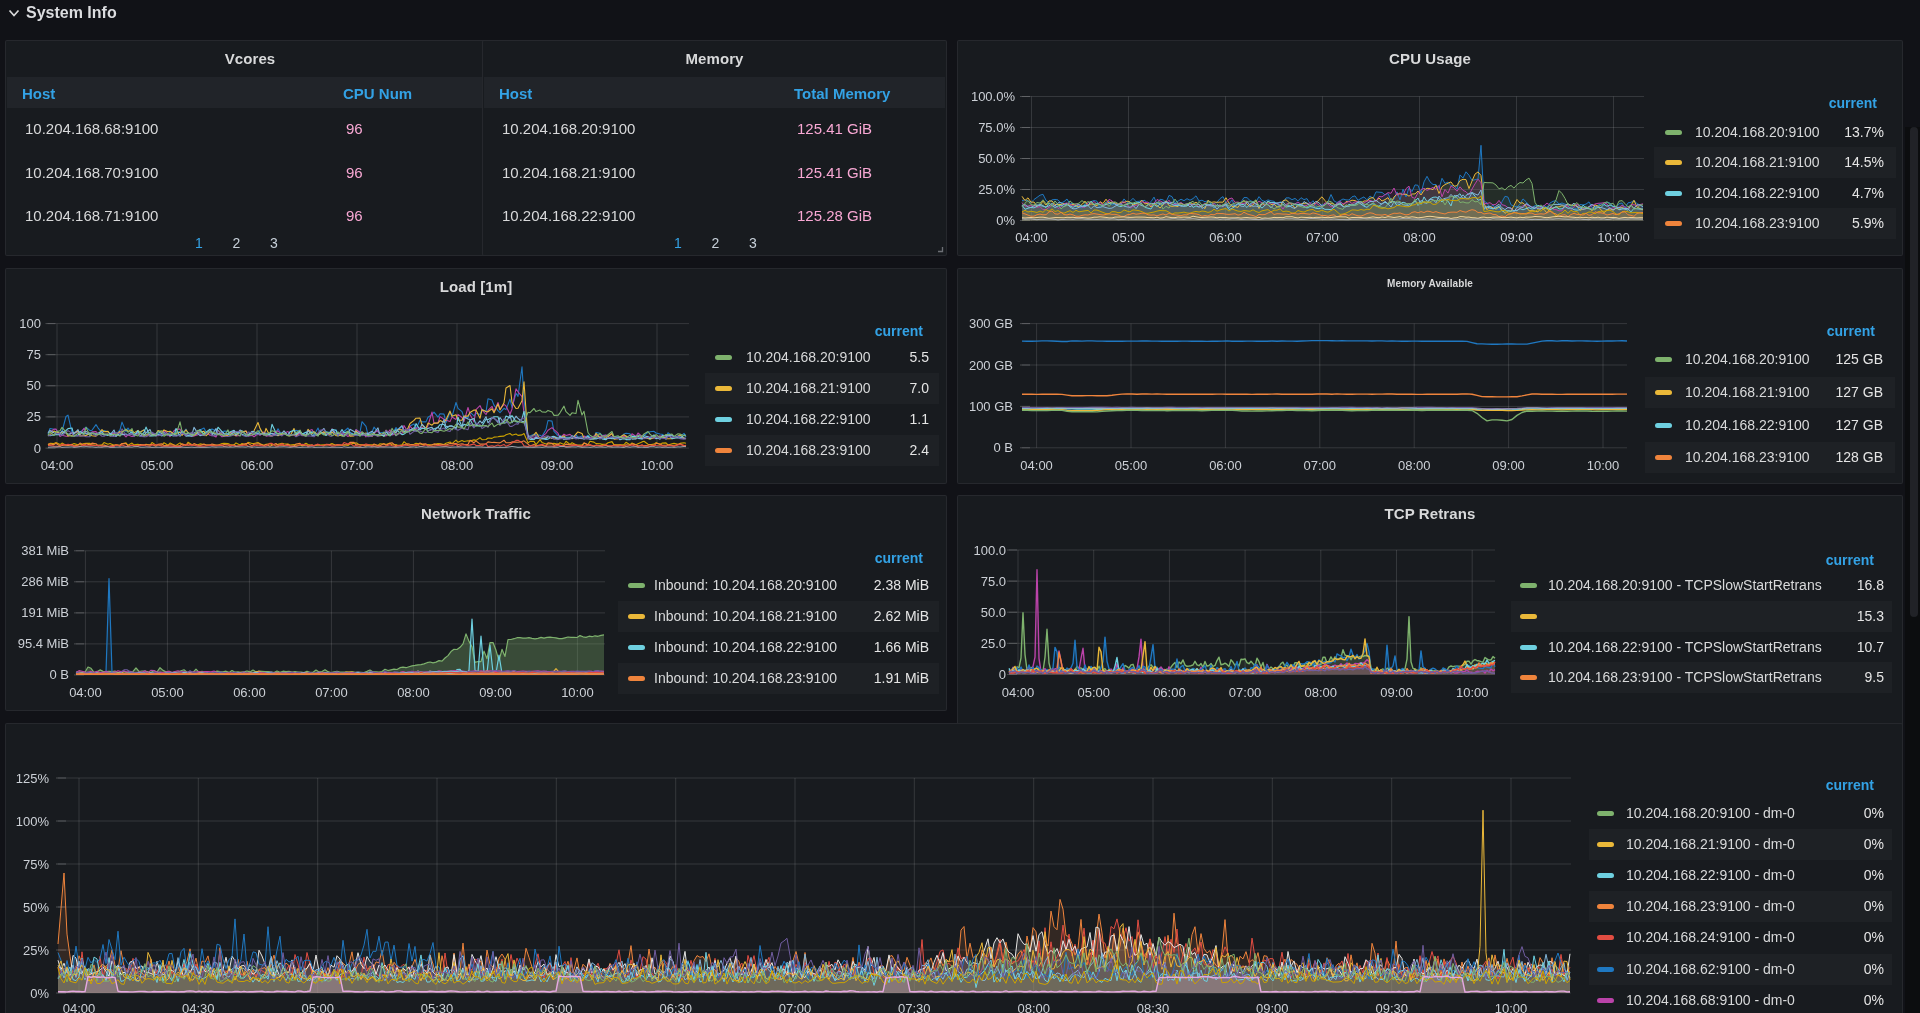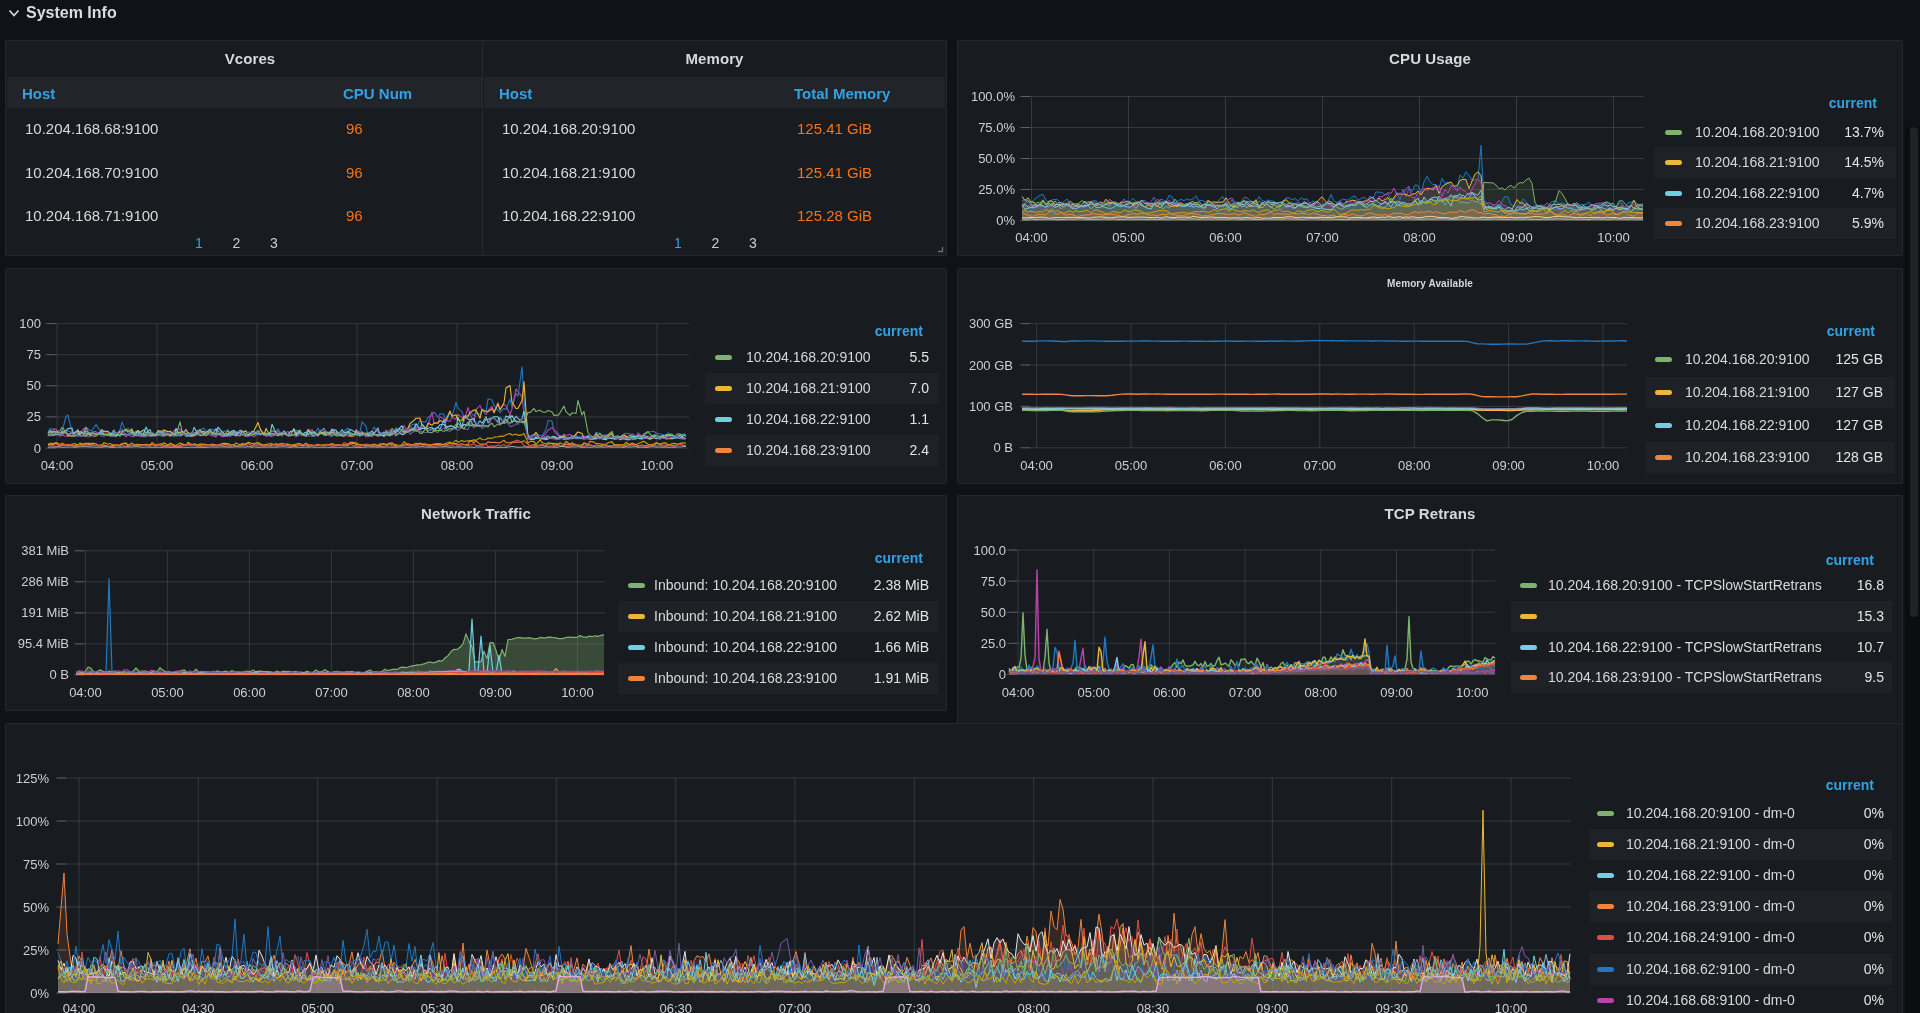--- a/index.html
+++ b/index.html
@@ -3,21 +3,21 @@
 *{margin:0;padding:0;box-sizing:border-box}
 body{background:#111217;font-family:"Liberation Sans",sans-serif;-webkit-font-smoothing:antialiased}
 #root{position:relative;width:1920px;height:1013px;background:#111217;overflow:hidden}
 .panel{position:absolute;background:#181b1f;border:1px solid rgba(204,204,220,.08);border-radius:2px}
 .ptitle{position:absolute;top:9px;left:0;width:100%;text-align:center;font-size:15px;font-weight:700;color:#d8d9da;letter-spacing:.1px}
 .ax{font:13px "Liberation Sans",sans-serif;fill:#ccd0d6}
 .secthead{position:absolute;left:26px;top:4px;font-size:16px;font-weight:700;color:#dcdde0}
 .thead{position:absolute;background:#212429}
 .thtxt{position:absolute;font-size:15px;font-weight:700;color:#33a2e5}
 .tcell{position:absolute;font-size:15px;color:#d8d9da}
-.tval{position:absolute;font-size:15px;color:#f97316}
+.tval{position:absolute;font-size:15px;color:#f9a8d4}
 .pnum,.pact{position:absolute;width:20px;text-align:center;font-size:14px;color:#c7d0d9}
 .pact{color:#33a2e5}
 .lcur{position:absolute;text-align:right;font-size:14px;font-weight:700;color:#33a2e5;height:20px;line-height:20px}
 .lrow{position:absolute;height:31px;line-height:31px}
 .lrow.alt{background:rgba(255,255,255,.028)}
 .lmark{position:absolute;top:13px;width:17px;height:5px;border-radius:2.5px}
 .llab{position:absolute;font-size:14px;color:#d8d9da}
 .lval{position:absolute;left:0;text-align:right;font-size:14px;color:#e5e5e5}
 .rsz{position:absolute;right:2px;bottom:2px;opacity:.75}
 </style></head><body>
@@ -136,20 +136,21 @@
         <span class="llab" style="left:41px">10.204.168.22:9100</span>
         <span class="lval" style="width:230px">4.7%</span>
       </div>
 <div class="lrow alt" style="left:696px;width:242px;top:167.0px">
         <span class="lmark" style="left:11px;background:#EF843C"></span>
         <span class="llab" style="left:41px">10.204.168.23:9100</span>
         <span class="lval" style="width:230px">5.9%</span>
       </div>
 </div>
 <div class="panel" style="left:5px;top:268px;width:942px;height:216px">
+<div class="ptitle" style="font-size:15px">Load [1m]</div>
 <svg style="position:absolute;left:0;top:0" width="942" height="216" viewBox="0 0 942 216">
 <line x1="41.5" y1="54.6" x2="683.0" y2="54.6" stroke="rgba(255,255,255,0.13)" stroke-width="1"></line>
 <line x1="39.5" y1="54.6" x2="49.5" y2="54.6" stroke="rgba(255,255,255,0.22)" stroke-width="1"></line>
 <text x="35.0" y="59.1" text-anchor="end" class="ax">100</text>
 <line x1="41.5" y1="85.7" x2="683.0" y2="85.7" stroke="rgba(255,255,255,0.13)" stroke-width="1"></line>
 <line x1="39.5" y1="85.7" x2="49.5" y2="85.7" stroke="rgba(255,255,255,0.22)" stroke-width="1"></line>
 <text x="35.0" y="90.2" text-anchor="end" class="ax">75</text>
 <line x1="41.5" y1="116.8" x2="683.0" y2="116.8" stroke="rgba(255,255,255,0.13)" stroke-width="1"></line>
 <line x1="39.5" y1="116.8" x2="49.5" y2="116.8" stroke="rgba(255,255,255,0.22)" stroke-width="1"></line>
 <text x="35.0" y="121.3" text-anchor="end" class="ax">50</text>

